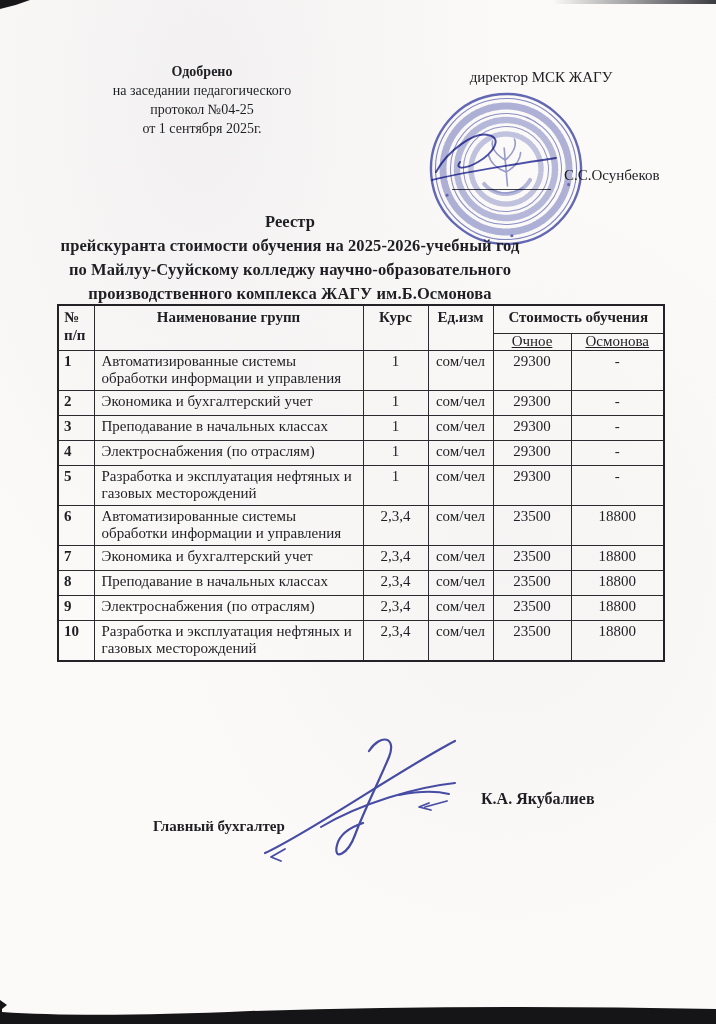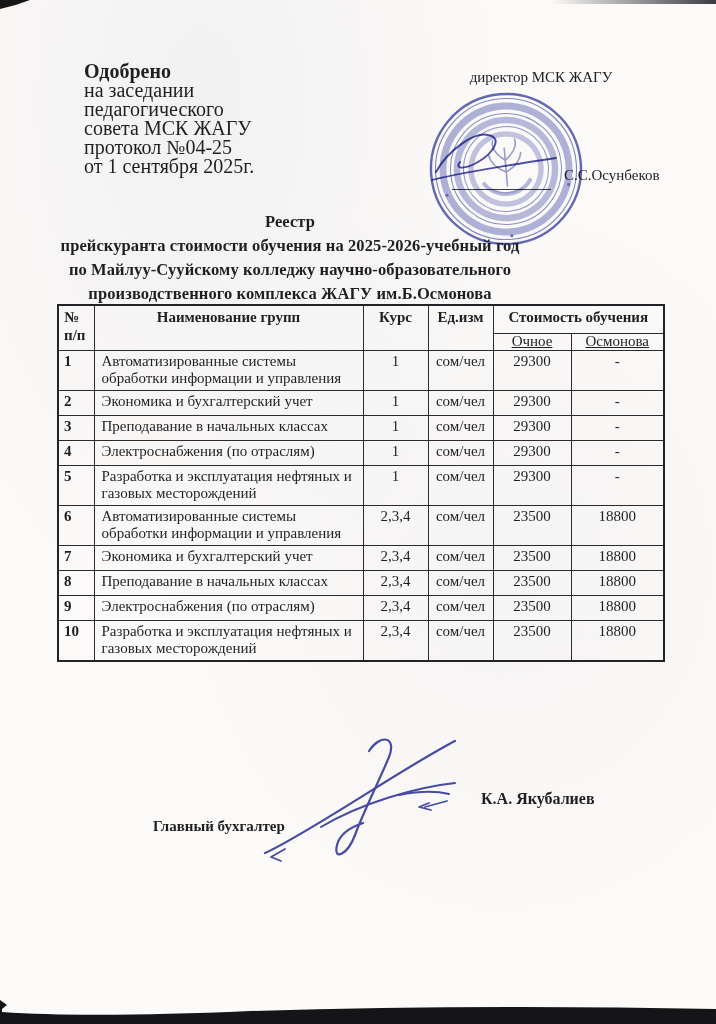--- a/index.html
+++ b/index.html
@@ -8,21 +8,21 @@
     background:
       radial-gradient(ellipse at 28% 10%, rgba(222,219,226,.30), transparent 42%),
       radial-gradient(ellipse at 70% 55%, rgba(228,226,231,.25), transparent 48%),
       #fbfaf8;
     font-family:"Liberation Serif","DejaVu Serif",serif;
     color:var(--ink,#1f1f23);
   }
   .abs{position:absolute;}
 
   
-  .approved-block{top:62px;left:84px;width:236px;font-size:20px;line-height:19px;}
+  .approved-block{top:62px;left:84px;width:236px;text-align:center;font-size:14px;line-height:19px;}
   .approval-block{top:68px;left:396px;width:290px;text-align:center;font-size:15px;line-height:19px;}
   .blk-title{font-weight:bold;}
 
   .director-sign-line{top:189px;left:452px;width:99px;border-top:1.7px solid #3c3c44;}
   .director-name{top:167px;left:564px;font-size:15px;}
 
   
   .doc-title{top:210px;left:0;width:580px;text-align:center;font-weight:bold;
     font-size:16.5px;line-height:24px;letter-spacing:.1px;}
 
@@ -56,21 +56,20 @@
   .scan-edge-top-right{top:0;left:552px;width:164px;height:4px;
     background:linear-gradient(to right, rgba(70,70,80,0), rgba(38,38,46,.9));}
   .scan-edge-bottom{bottom:0;left:0;width:716px;height:26px;}
 </style>
 </head>
 <body>
 
 <div class="abs approved-block">
   <div class="blk-title">Одобрено</div>
   <div>на заседании педагогического</div>
-  <div>совета МСК ЖАГУ</div>
   <div>протокол №04-25</div>
   <div>от 1 сентября 2025г.</div>
 </div>
 
 <div class="abs approval-block">
   <div>директор МСК ЖАГУ</div>
 </div>
 <div class="abs director-sign-line"></div>
 <div class="abs director-name">С.С.Осунбеков</div>
 

